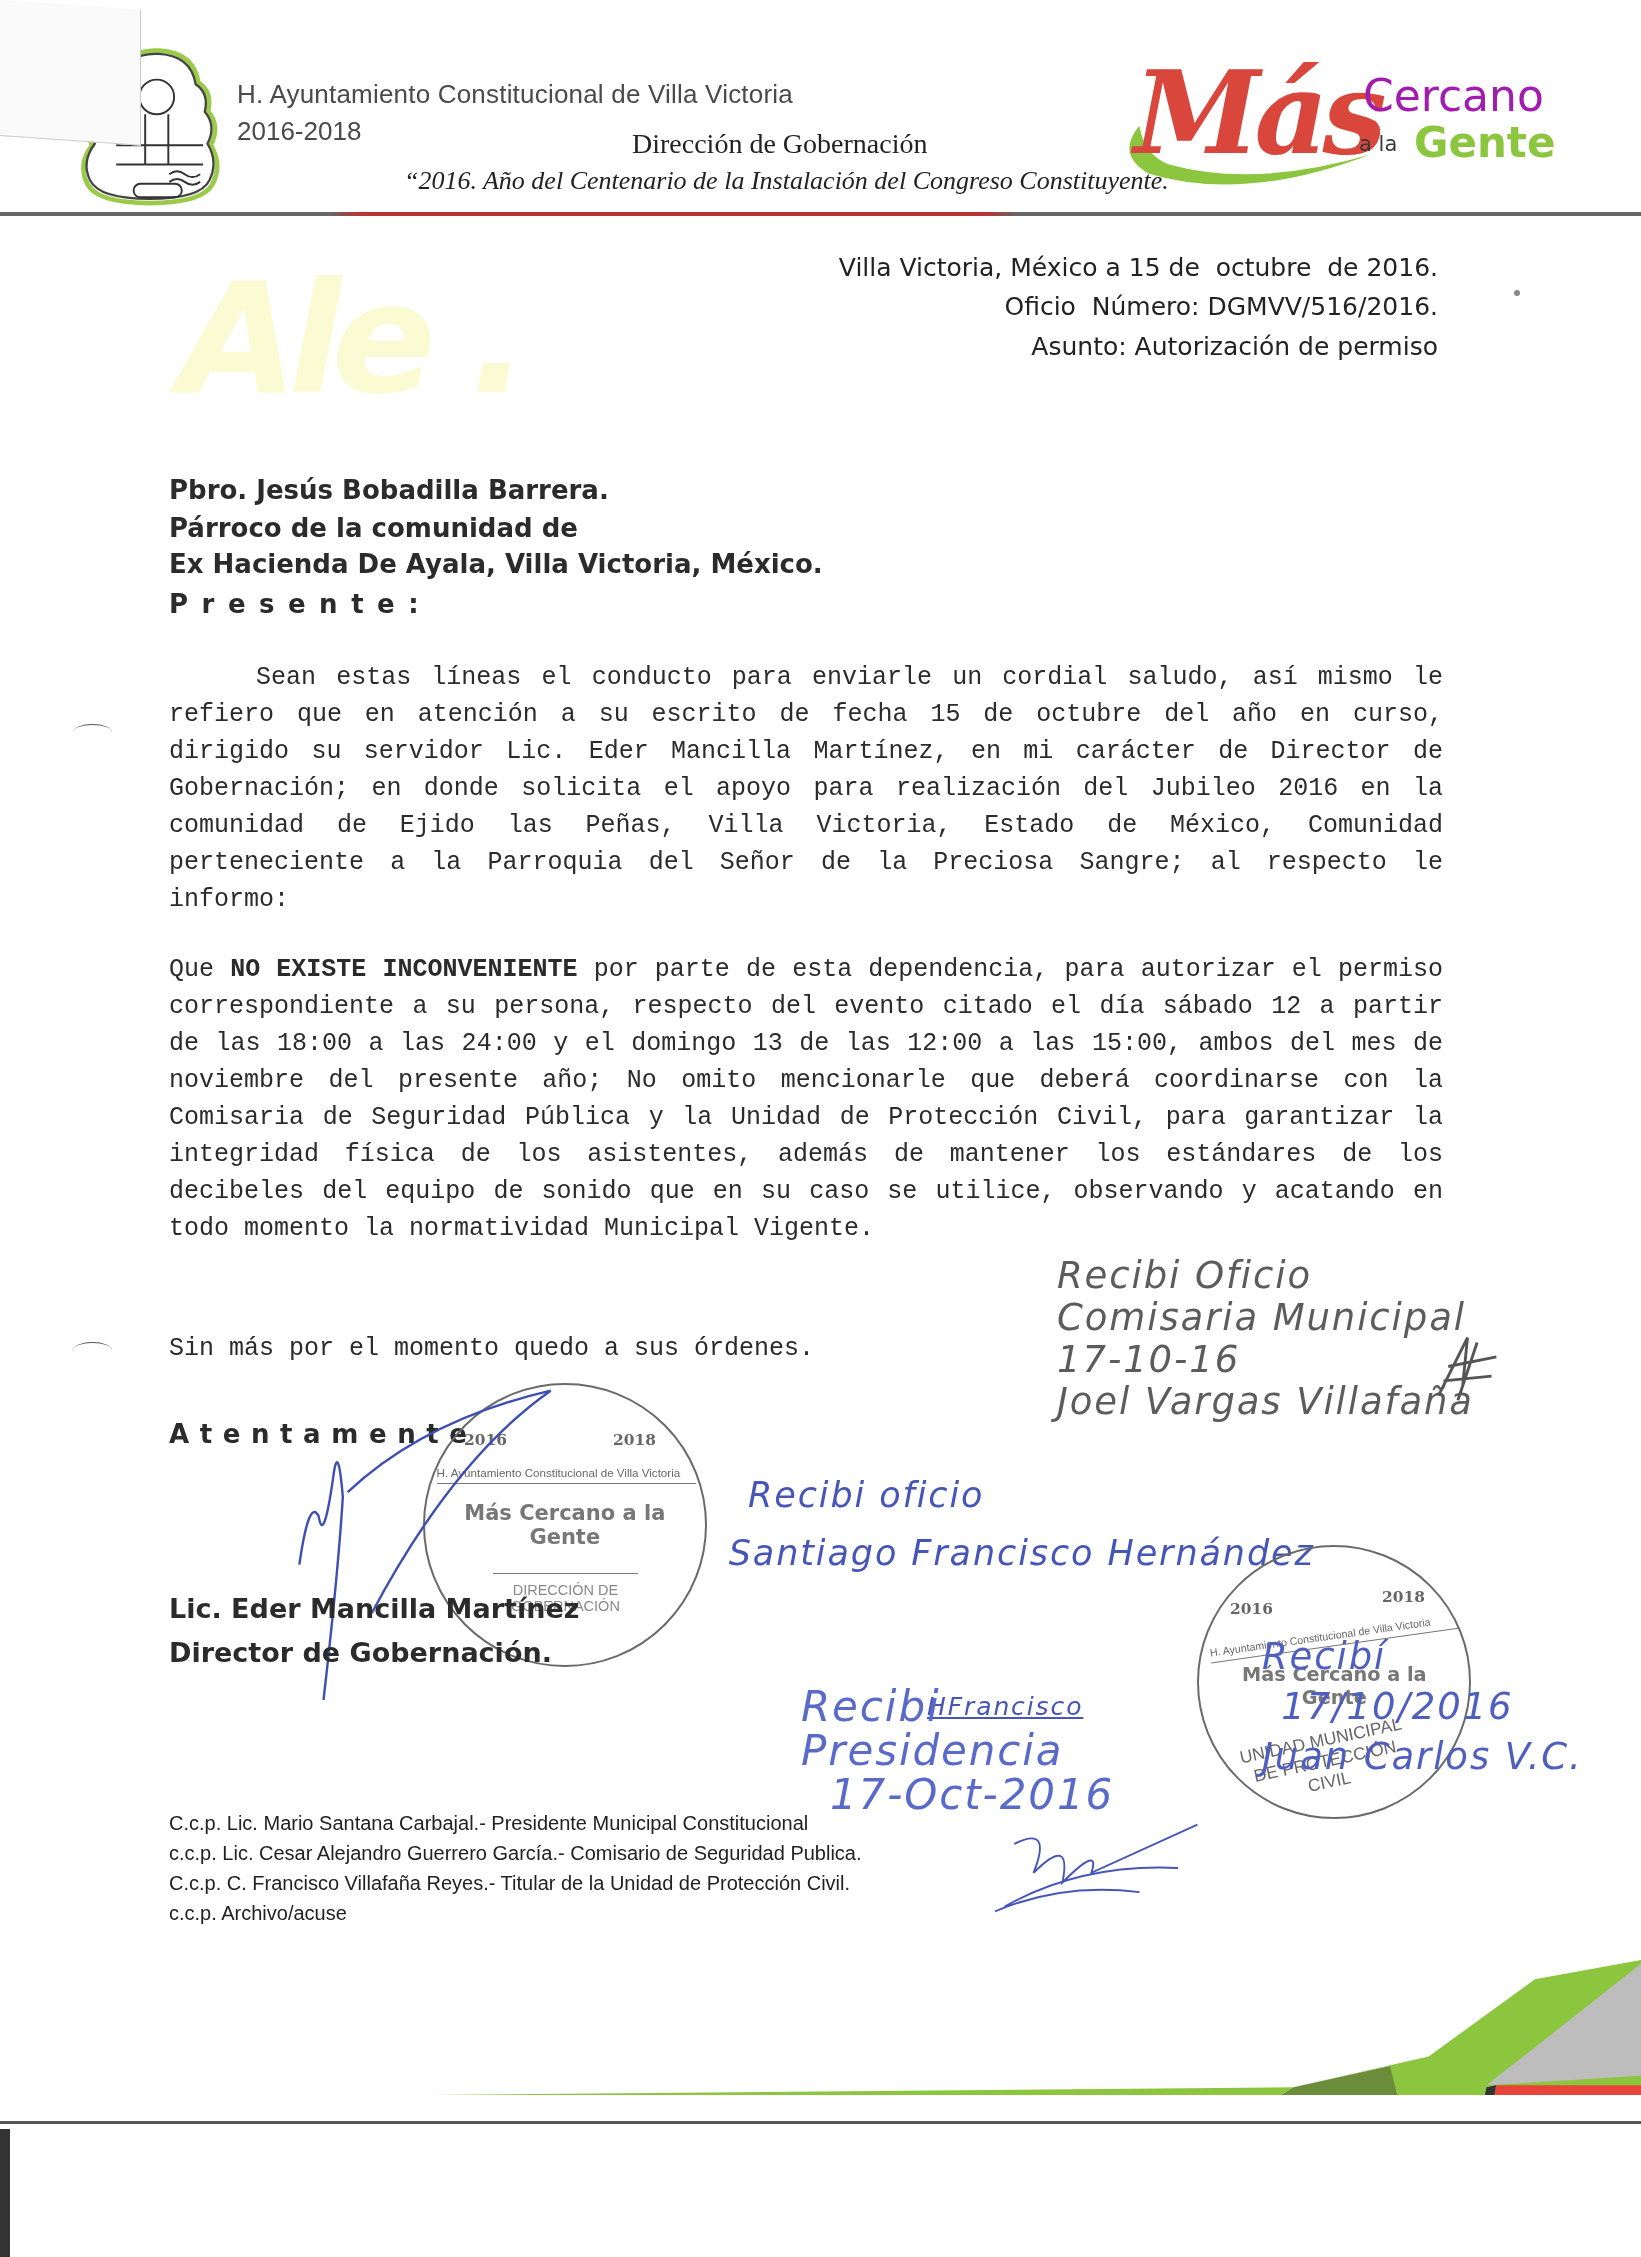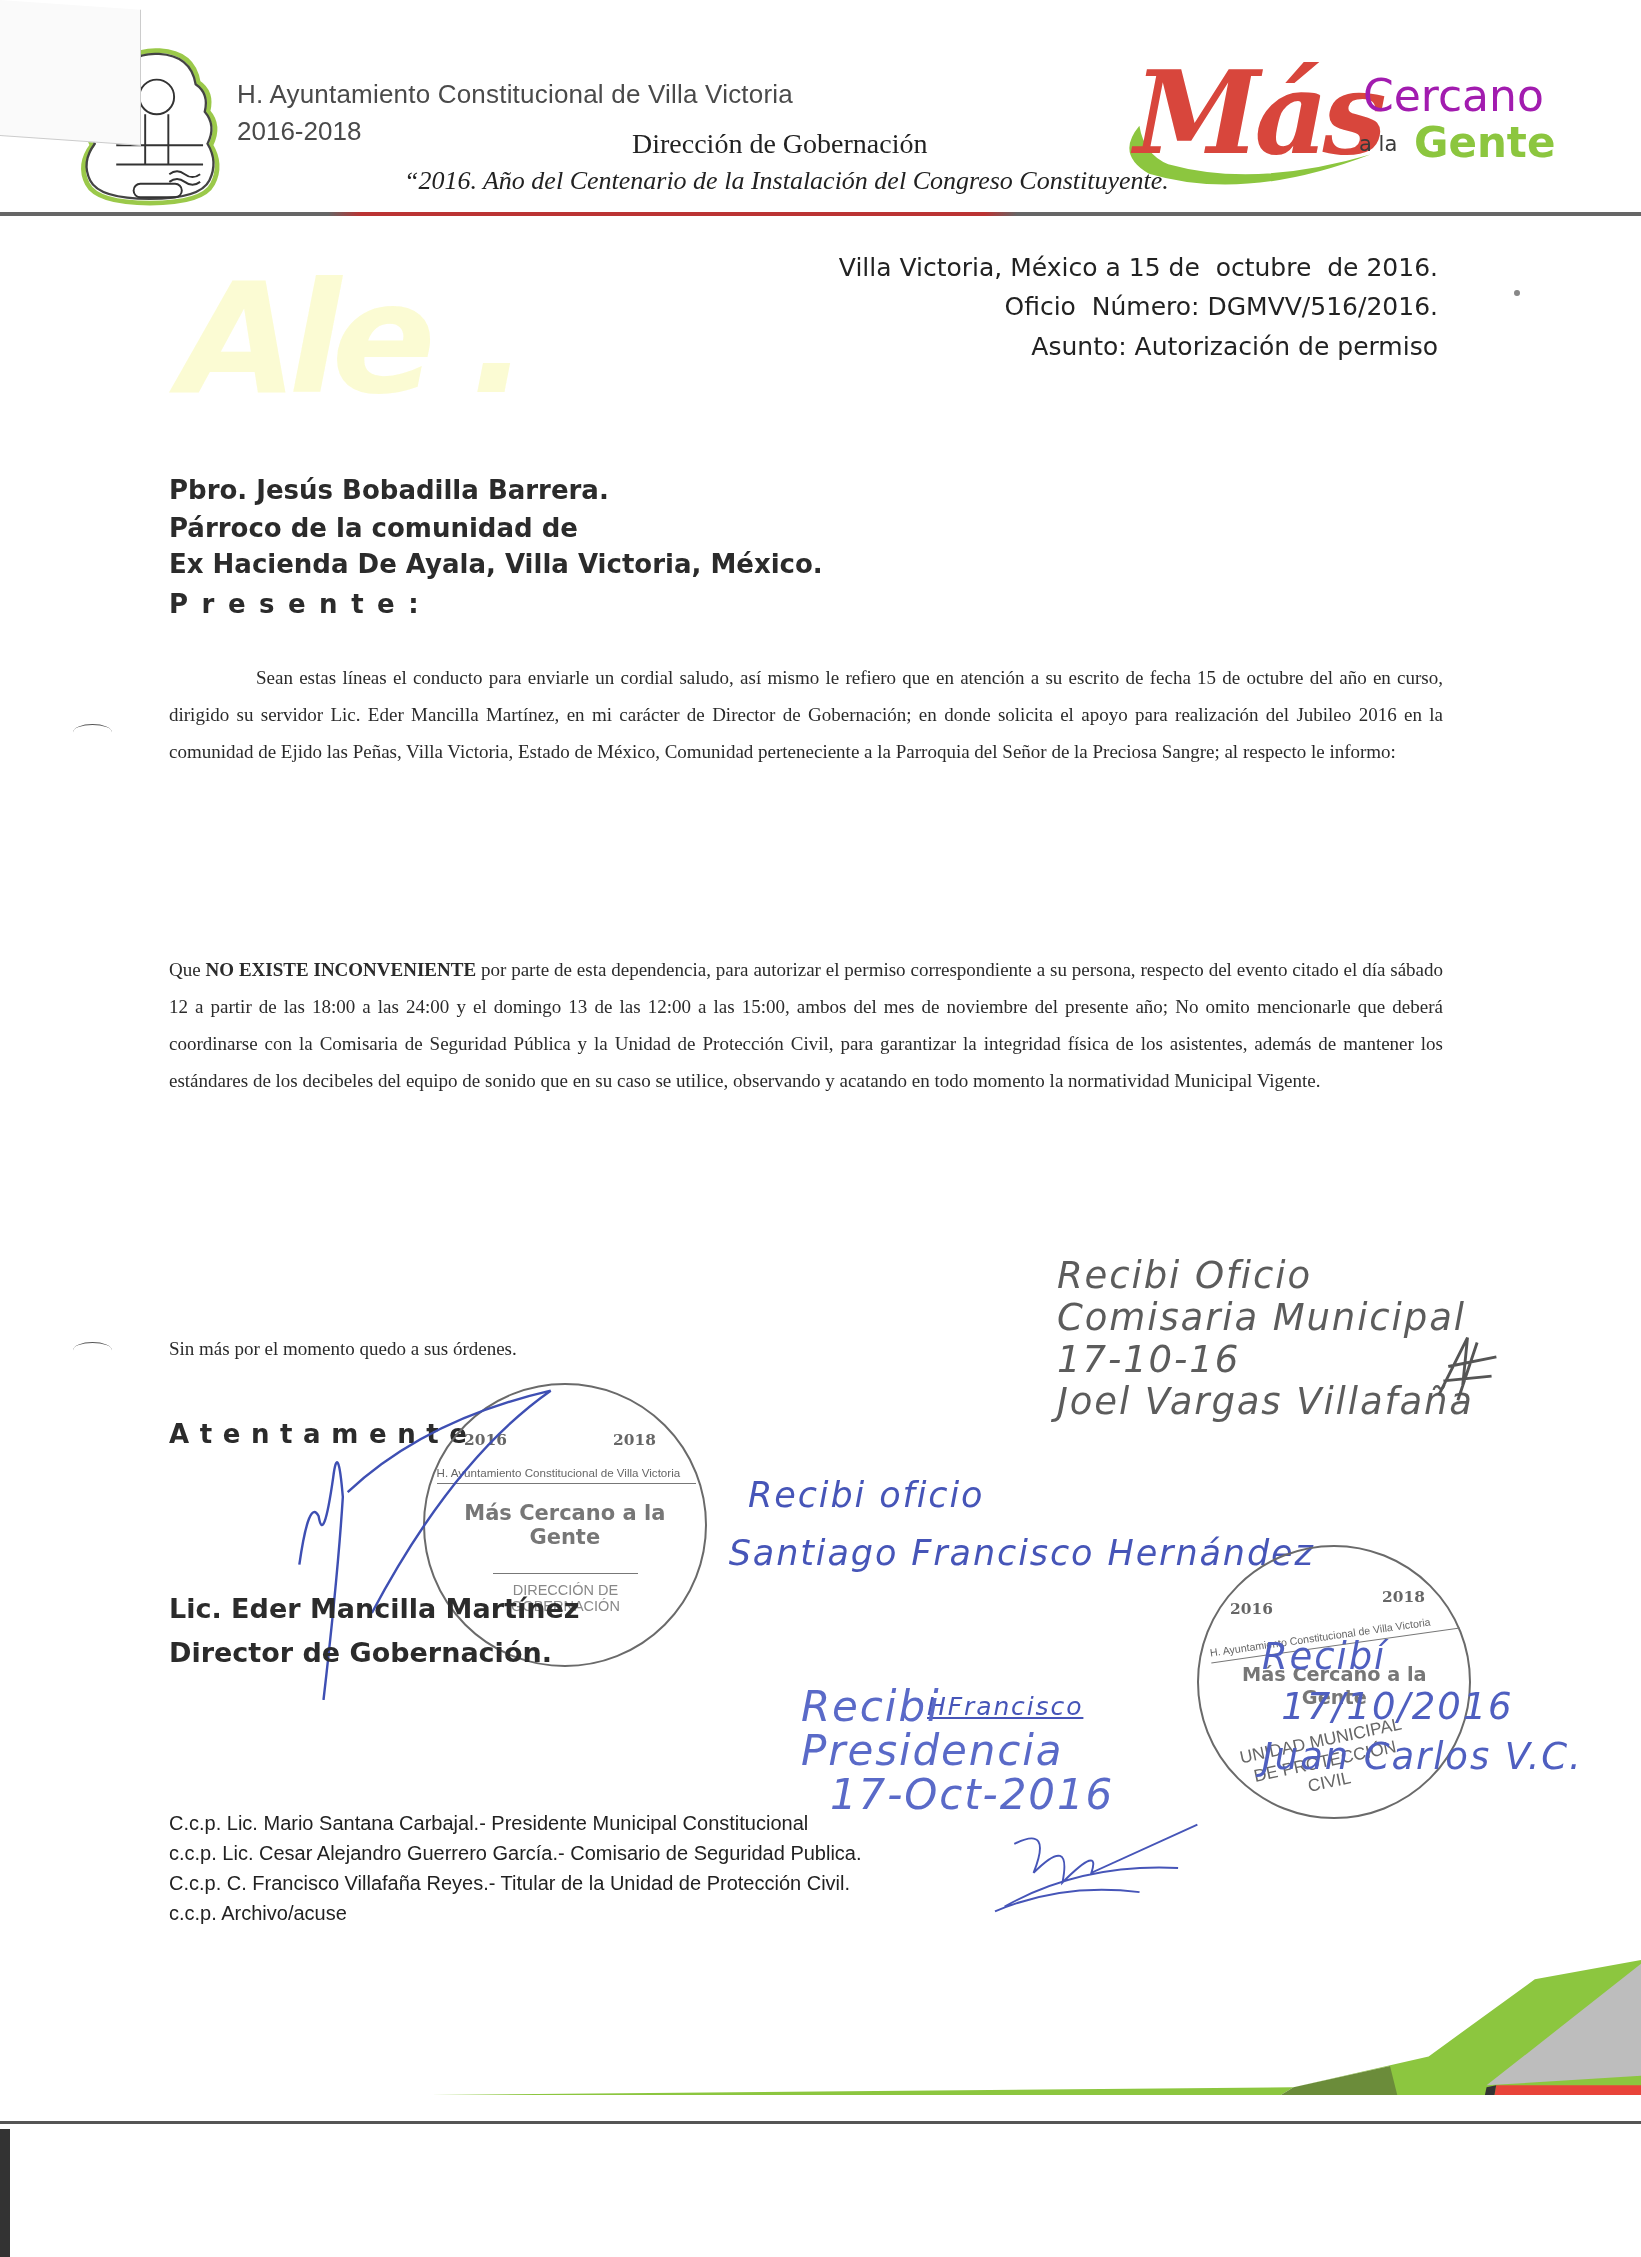--- a/index.html
+++ b/index.html
@@ -21,21 +21,21 @@
   
   .meta{right:203px;font-family:"DejaVu Sans",sans-serif;font-size:25px;color:#222;text-align:right;white-space:pre;}
   #date-line{top:253px;}
   #oficio-line{top:292px;}
   #asunto-line{top:332px;}
   
   .rcpt{left:169px;font-family:"DejaVu Sans",sans-serif;font-weight:bold;font-size:26px;color:#2b2b2b;}
   #r1{top:475px;} #r2{top:513px;} #r3{top:549px;}
   #r4{top:589px;letter-spacing:13.5px;}
   
-  .para{left:169px;width:1274px;font-family:Liberation Serif, serif;font-size:19px;line-height:37px;color:#2b2b2b;text-align:justify;}
+  .para{left:169px;width:1274px;font-family:Liberation Mono, monospace;font-size:25px;line-height:37px;color:#2b2b2b;text-align:justify;}
   #p1{top:659px;text-indent:87px;}
   #p2{top:951px;}
   #p3{top:1330px;}
   .b{font-weight:bold;}
   #closing{left:169px;top:1419px;font-family:"DejaVu Sans",sans-serif;font-weight:bold;font-size:26px;letter-spacing:10.6px;color:#2b2b2b;}
   #sig-name{left:169px;top:1593px;font-family:"DejaVu Sans",sans-serif;font-weight:bold;font-size:27px;color:#2b2b2b;}
   #sig-title{left:169px;top:1637px;font-family:"DejaVu Sans",sans-serif;font-weight:bold;font-size:27px;color:#2b2b2b;}
   
   .ccp{left:169px;font-family:"Liberation Sans",sans-serif;font-size:20px;color:#222;}
   #c1{top:1812px;} #c2{top:1842px;} #c3{top:1872px;} #c4{top:1902px;}

